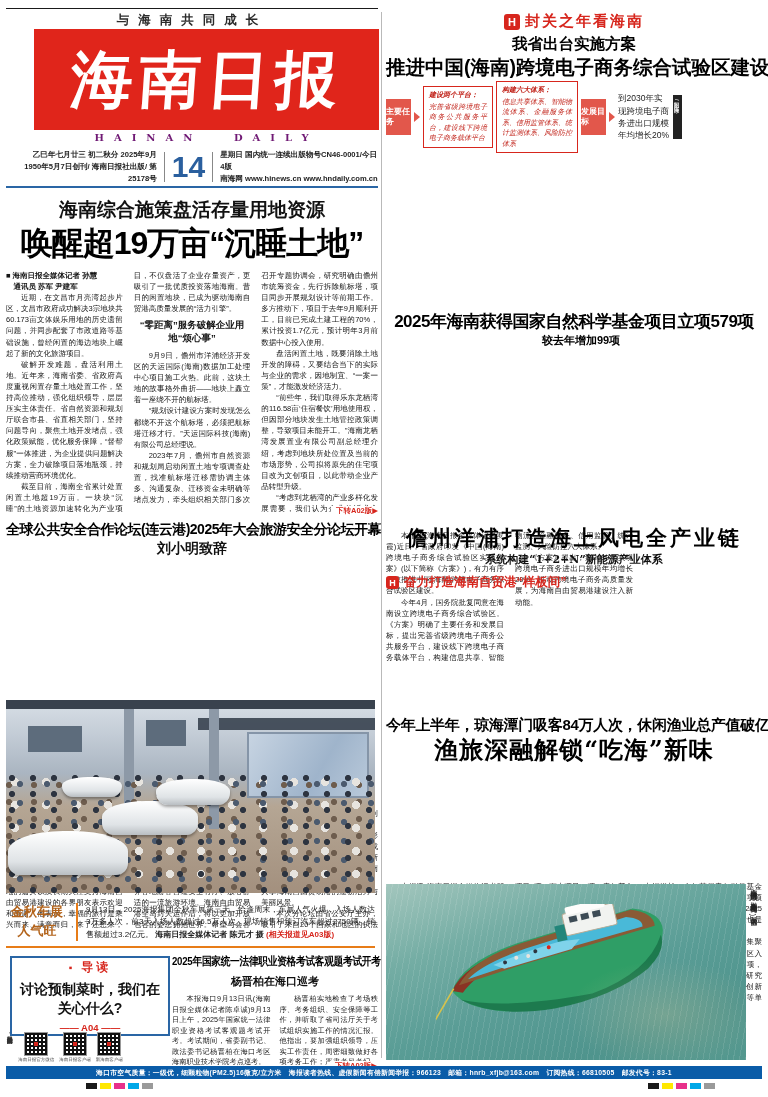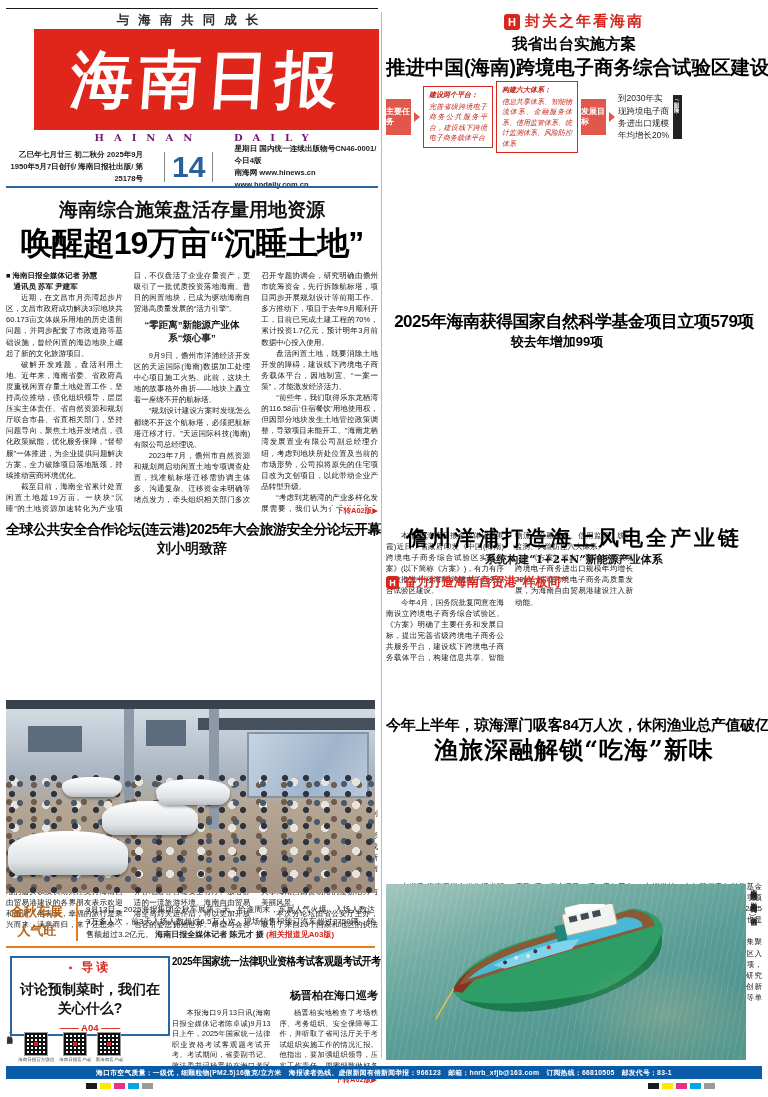--- a/index.html
+++ b/index.html
@@ -8,21 +8,21 @@
   .abs{position:absolute;}
   .center{text-align:center;}
   .serif{font-family:"DejaVu Serif","Liberation Serif",serif;}
   
   .top-rule{background:#1a1a1a;height:1px;}
   .tagline{font-size:12.5px;font-weight:700;letter-spacing:9px;color:#2b2b2b;}
   .masthead-box{background:#e0251b;display:flex;align-items:center;justify-content:center;}
   .masthead-box span{color:#fff;font-size:62px;font-weight:900;letter-spacing:6px;
         font-family:"DejaVu Serif","Liberation Serif",serif;transform:skewX(-4deg);}
   .mast-en{font-size:10px;font-weight:700;color:#701a75;letter-spacing:10px;word-spacing:18px;}
-  .dateblock{display:flex;align-items:center;justify-content:center;gap:21px;}
+  .dateblock{display:flex;align-items:center;justify-content:center;gap:7px;}
   .dateblock .dl{font-size:7.6px;font-weight:700;line-height:1.6;color:#222;text-align:right;}
   .dateblock .dr{font-size:7.6px;font-weight:700;line-height:1.6;color:#222;text-align:left;}
   .pagenum{font-size:30px;font-weight:900;color:#2a5f9e;padding:0 7px;line-height:30px;
         border-left:1px solid #888;border-right:1px solid #888;}
   .blue-rule{background:#2a66a5;}
   .vdiv{background:#b9b9b9;width:1px;}
   
   .hl{font-weight:900;color:#000;white-space:nowrap;}
   
   .body3{column-count:3;column-gap:11px;column-fill:auto;font-size:7.5px;line-height:1.48;
@@ -133,25 +133,25 @@
   <div class="abs blue-rule" style="left:6px;top:186px;width:372px;height:2px;"></div>
 
   <div class="abs serif center" style="left:6px;top:197px;width:372px;font-size:19px;font-weight:700;">海南综合施策盘活存量用地资源</div>
   <div class="abs hl center" style="left:6px;top:222px;width:372px;font-size:32px;letter-spacing:-1px;">唤醒超19万亩“沉睡土地”</div>
   <div class="abs body3" style="left:6px;top:270px;width:372px;height:246px;">
     <p class="byline">■ 海南日报全媒体记者 孙慧</p>
       <p class="byline">　通讯员 苏军 尹建军</p>
       <p class="p">近期，在文昌市月亮湾起步片区，文昌市政府成功解决3宗地块共60.173亩文体娱乐用地的历史遗留问题，并同步配套了市政道路等基础设施，曾经闲置的海边地块上崛起了新的文化旅游项目。</p>
       <p class="p">破解开发难题，盘活利用土地。近年来，海南省委、省政府高度重视闲置存量土地处置工作，坚持高位推动，强化组织领导，层层压实主体责任。省自然资源和规划厅联合市县、省直相关部门，坚持问题导向，聚焦土地开发堵点，强化政策赋能，优化服务保障，“督帮服”一体推进，为企业提供问题解决方案，全力破除项目落地瓶颈，持续推动营商环境优化。</p>
       <p class="p">截至目前，海南全省累计处置闲置土地超19万亩。一块块“沉睡”的土地资源加速转化为产业项目，不仅盘活了企业存量资产，更吸引了一批优质投资落地海南。昔日的闲置地块，已成为驱动海南自贸港高质量发展的“活力引擎”。</p>
-      <p class="sub">“零距离”新能源产业体系“烦心事”</p>
+      <p class="sub">“零距离”服务破解企业用地“烦心事”</p>
       <p class="p">9月9日，儋州市洋浦经济开发区的天运国际(海南)数据加工处理中心项目施工火热。此前，这块土地的故事格外曲折——地块上矗立着一座绕不开的航标塔。</p>
       <p class="p">“规划设计建设方案时发现怎么都绕不开这个航标塔，必须把航标塔迁移才行。”天运国际科技(海南)有限公司总经理说。</p>
       <p class="p">2023年7月，儋州市自然资源和规划局启动闲置土地专项调查处置，找准航标塔迁移需协调主体多、沟通复杂、迁移资金未明确等堵点发力，牵头组织相关部门多次召开专题协调会，研究明确由儋州市统筹资金，先行拆除航标塔，项目同步开展规划设计等前期工作。多方推动下，项目于去年9月顺利开工，目前已完成土建工程的70%，累计投资1.7亿元，预计明年3月前数据中心投入使用。</p>
-      <p class="p">盘活闲置土地，既要消除土地开发的障碍，建设线下跨境电子商务载体平台，因地制宜、“一案一策”，才能激发经济活力。</p>
+      <p class="p">盘活闲置土地，既要消除土地开发的障碍，又要结合当下的实际与企业的需求，因地制宜、“一案一策”，才能激发经济活力。</p>
       <p class="p">“前些年，我们取得乐东龙栖湾的116.58亩‘住宿餐饮’用地使用权，但因部分地块发生土地管控政策调整，导致项目未能开工。”海南龙栖湾发展置业有限公司副总经理介绍，考虑到地块所处位置及当前的市场形势，公司拟将原先的住宅项目改为文创项目，以此带动企业产品转型升级。</p>
       <p class="p">“考虑到龙栖湾的产业多样化发展需要，我们认为企业的诉求合理，经依法论证可行后，将地块的详细规划用途调整为‘商务金融’用地。”乐东黎族自治县自然资源和规划局负责人介绍，这一地块按规定补缴了土地出让金，办理规划和施工手续后，已动工开发。</p>
   </div>
   <div class="abs cont-abs" style="left:auto;right:390px;top:506px;bottom:auto;">下转A02版▶</div>
 
   <div class="abs hl center" style="left:6px;top:521px;width:372px;font-size:14px;letter-spacing:-0.5px;">全球公共安全合作论坛(连云港)2025年大会旅游安全分论坛开幕</div>
   <div class="abs serif center" style="left:6px;top:540px;width:372px;font-size:14px;font-weight:700;">刘小明致辞</div>
   <div class="abs body3" style="left:6px;top:562px;width:372px;height:132px;">
     <p class="p">本报三亚9月13日电(海南日报全媒体记者陈蔚林)9月13日，全球公共安全合作论坛(连云港)2025年大会旅游安全分论坛在三亚市开幕。省长刘小明出席开幕式并致辞。</p>
       <p class="p">刘小明代表省政府对出席分论坛的嘉宾以及长期关注支持海南自由贸易港建设的各界朋友表示欢迎和感谢。他表示，幸福的旅行是乘兴而来、满意而归，来了还想来，旅游安全是幸福旅行的重要保障。近年来，海南加快推动旅游业高质量发展，着力打造国际旅游消费中心和世界一流旅游目的地，持续推出更多具有海南辨识度的优质旅游产品，着力构建更具安全底色和美好体验的旅游安全体系，努力为世界各地游客营造安全有序、放心舒适的一流旅游环境。海南自由贸易港全岛封关运作后，将以更加开放包容的姿态拥抱世界。希望与会各方紧扣本次分论坛“团结合作，共创平安旅途”的主题，积极共享资源，加强优势互补，开展务实合作，形成更多旅游安全双边、多边合作成果，携手构建全球旅游安全治理新格局。同时，诚邀各位朋友来海南自由贸易港投资兴业、旅游度假，共享海南自由贸易港的蓬勃活力与美丽风景。</p>
@@ -209,21 +209,21 @@
         <div class="qr-item">
           <div class="qr"></div>
           <div class="qr-label">新海南客户端</div>
         </div>
 
     </div>
   </div>
 
   <div class="abs" style="left:172px;top:954px;width:206px;">
     <div class="hl" style="font-size:11.5px;transform:scaleX(.84);transform-origin:left center;letter-spacing:-0.3px;">2025年国家统一法律职业资格考试客观题考试开考</div>
-    <div class="serif center" style="font-size:11px;font-weight:700;margin-top:19px;text-align:right;">杨晋柏在海口巡考</div>
+    <div class="serif center" style="font-size:11px;font-weight:700;margin-top:5px;">杨晋柏在海口巡考</div>
     <div class="body2" style="height:78px;margin-top:5px;">
       <p class="p">本报海口9月13日讯(海南日报全媒体记者陈卓诚)9月13日上午，2025年国家统一法律职业资格考试客观题考试开考。考试期间，省委副书记、政法委书记杨晋柏在海口考区海南职业技术学院考点巡考。</p>
         <p class="p">杨晋柏实地检查了考场秩序、考务组织、安全保障等工作，并听取了省司法厅关于考试组织实施工作的情况汇报。他指出，要加强组织领导，压实工作责任，周密细致做好各项考务工作；严肃考风考纪，强化技防人防，守好考试公平底线；做好暖心服务，强化应急保障，努力营造良好的考试环境。</p>
       <span class="cont-abs">下转A02版▶</span>
     </div>
   </div>
 
   <div class="abs badge-row" style="left:386px;top:12px;width:376px;">
     <span class="hico">H</span>
     <span class="badge-txt">封关之年看海南</span>
@@ -246,21 +246,21 @@
     <div class="igoal">到2030年实现跨境电子商务进出口规模年均增长20%</div>
     <div class="icredit">制图/陈海冰</div>
   </div>
   <div class="abs body3" style="left:386px;top:152px;width:376px;height:150px;">
     <p class="p">本报讯(海南日报全媒体记者罗霞)近日，省政府印发《中国(海南)跨境电子商务综合试验区实施方案》(以下简称《方案》)，有力有序有效推进中国(海南)跨境电子商务综合试验区建设。</p>
       <p class="p">今年4月，国务院批复同意在海南设立跨境电子商务综合试验区。《方案》明确了主要任务和发展目标，提出完善省级跨境电子商务公共服务平台，建设线下跨境电子商务载体平台，构建信息共享、智能物流、金融服务、信用监管、统计监测、风险防控六大体系。</p>
       <p class="p">《方案》提出，到2030年实现跨境电子商务进出口规模年均增长20%，推动跨境电子商务高质量发展，为海南自由贸易港建设注入新动能。</p>
   </div>
 
   <div class="abs hl center" style="left:386px;top:310px;width:376px;font-size:17px;letter-spacing:-0.5px;">2025年海南获得国家自然科学基金项目立项579项</div>
-  <div class="abs hl center" style="left:369px;top:333px;width:376px;font-size:13px;">较去年增加99项</div>
+  <div class="abs hl center" style="left:393px;top:333px;width:376px;font-size:11px;">较去年增加99项</div>
   <div class="abs body3" style="left:386px;top:353px;width:376px;height:164px;">
     <p class="p">本报讯(海南日报全媒体记者邱江华)日前，国家自然科学基金委员会发布《关于2025年国家自然科学基金集中接收申请项目评审结果的通告》。海南日报全媒体记者从海南省科技厅获悉，今年我省共获得国家自然科学基金项目立项579项，较去年增加99项，增长率20.63%；获得资助经费2.18亿元，较去年同期增长4600万元，增长率27.06%。</p>
       <p class="p">其中，青年科学基金项目(A类)(原国家杰出青年科学基金项目)1项，青年科学基金项目(B类)(原国家优秀青年科学基金项目)5项，重点项目5项，面上项目84项，青年基金项目192项，地区基金项目288项，其他类别项目6项，获立项数量和资助经费再次创下历史新高。</p>
       <p class="p">据悉，2025年立项数量保持快速增长，增长率明显高于全国增长率。其中，海南大学立项315项，占全省54.4%，同比增加63项，占增加数量的63.64%。</p>
       <p class="p">高水平项目取得突破。“十三五”期间，我省青年科学基金项目(A类)和(B类)资助项目仅为1项；“十四五”期间，青年科学基金项目(A类)和(B类)累计获得资助数量13项，实现大幅增长。今年获得青年科学基金项目(A类)1项、(B类)15项，立项项目数量实现历史突破。此外，2025年获得重点项目5项，立项数量也是历史最多。</p>
       <p class="p">三亚崖州湾科技城高新区集聚作用凸显。崖州湾科技城高新区入驻单位立项94项，同比增加43项，增长84.31%；河南大学三亚研究院、武汉理工大学三亚科教创新园、三亚华大生命科学研究院等单位作为依托单位首次获得立项。</p>
   </div>
 
   <div class="abs hl serif center" style="left:386px;top:524px;width:376px;font-size:21px;letter-spacing:3px;">儋州洋浦打造海上风电全产业链</div>
   <div class="abs serif center" style="left:386px;top:552px;width:376px;font-size:11px;font-weight:700;">系统构建“1+2+N”新能源产业体系</div>

